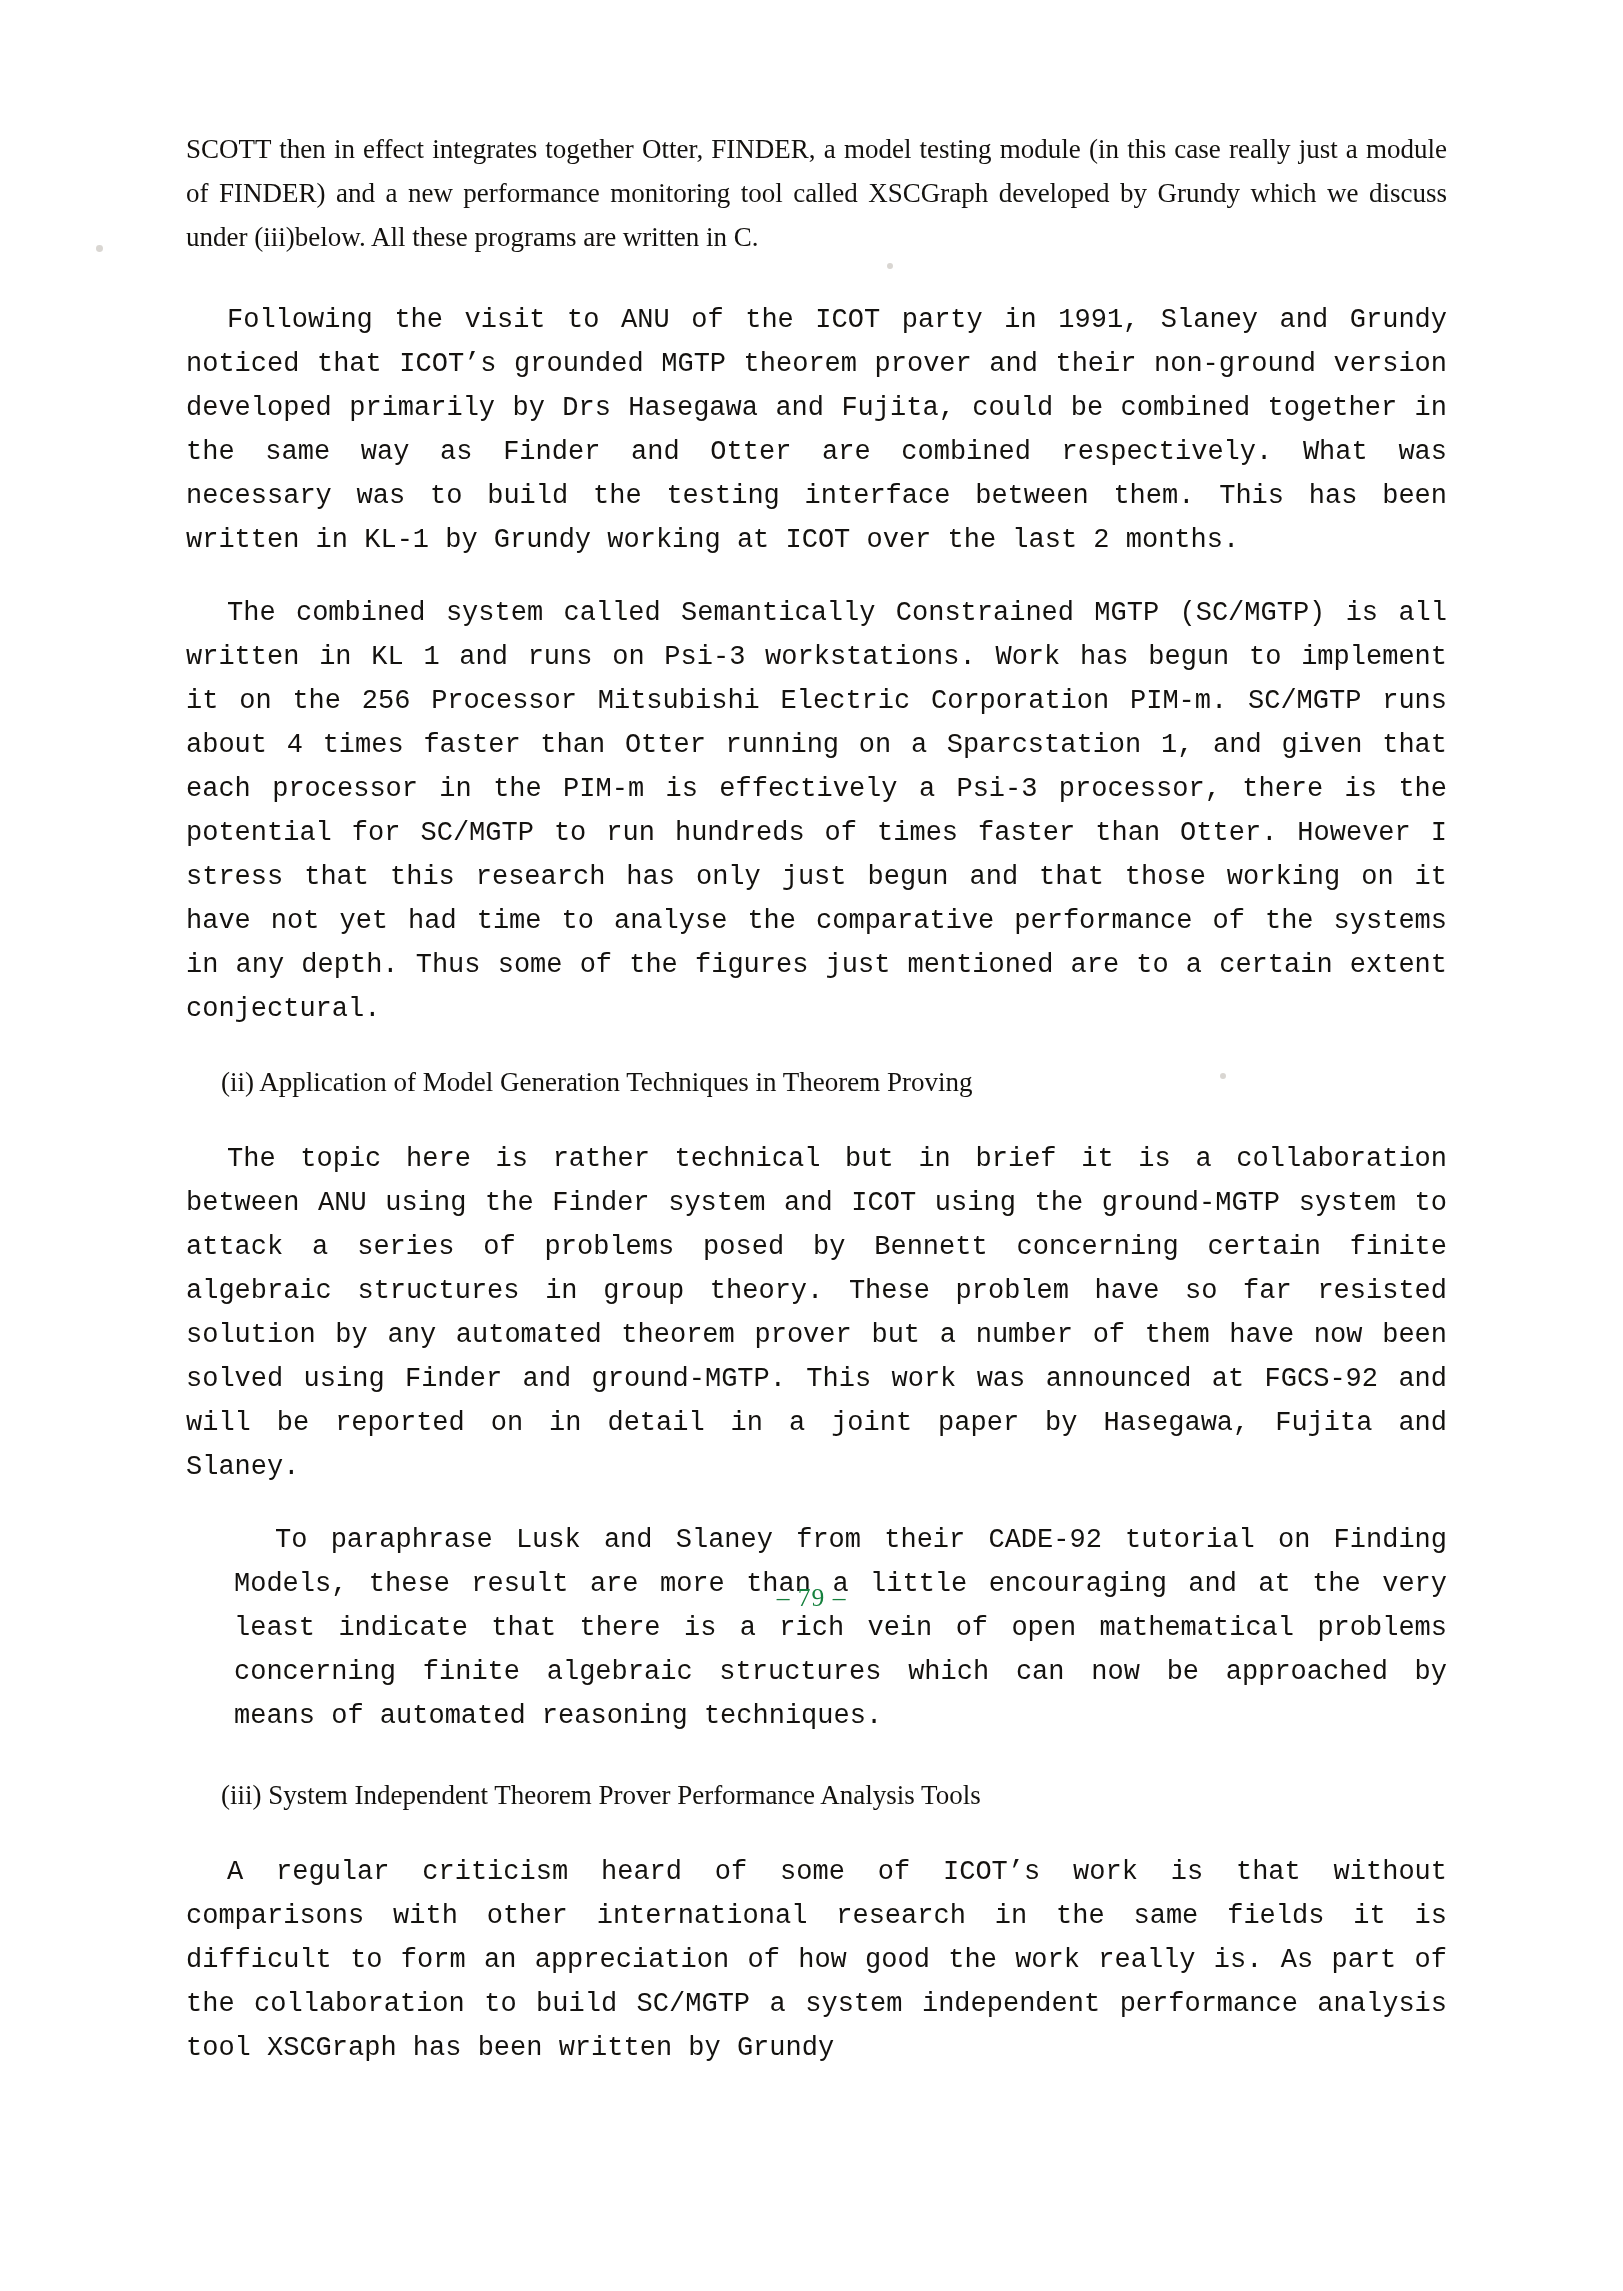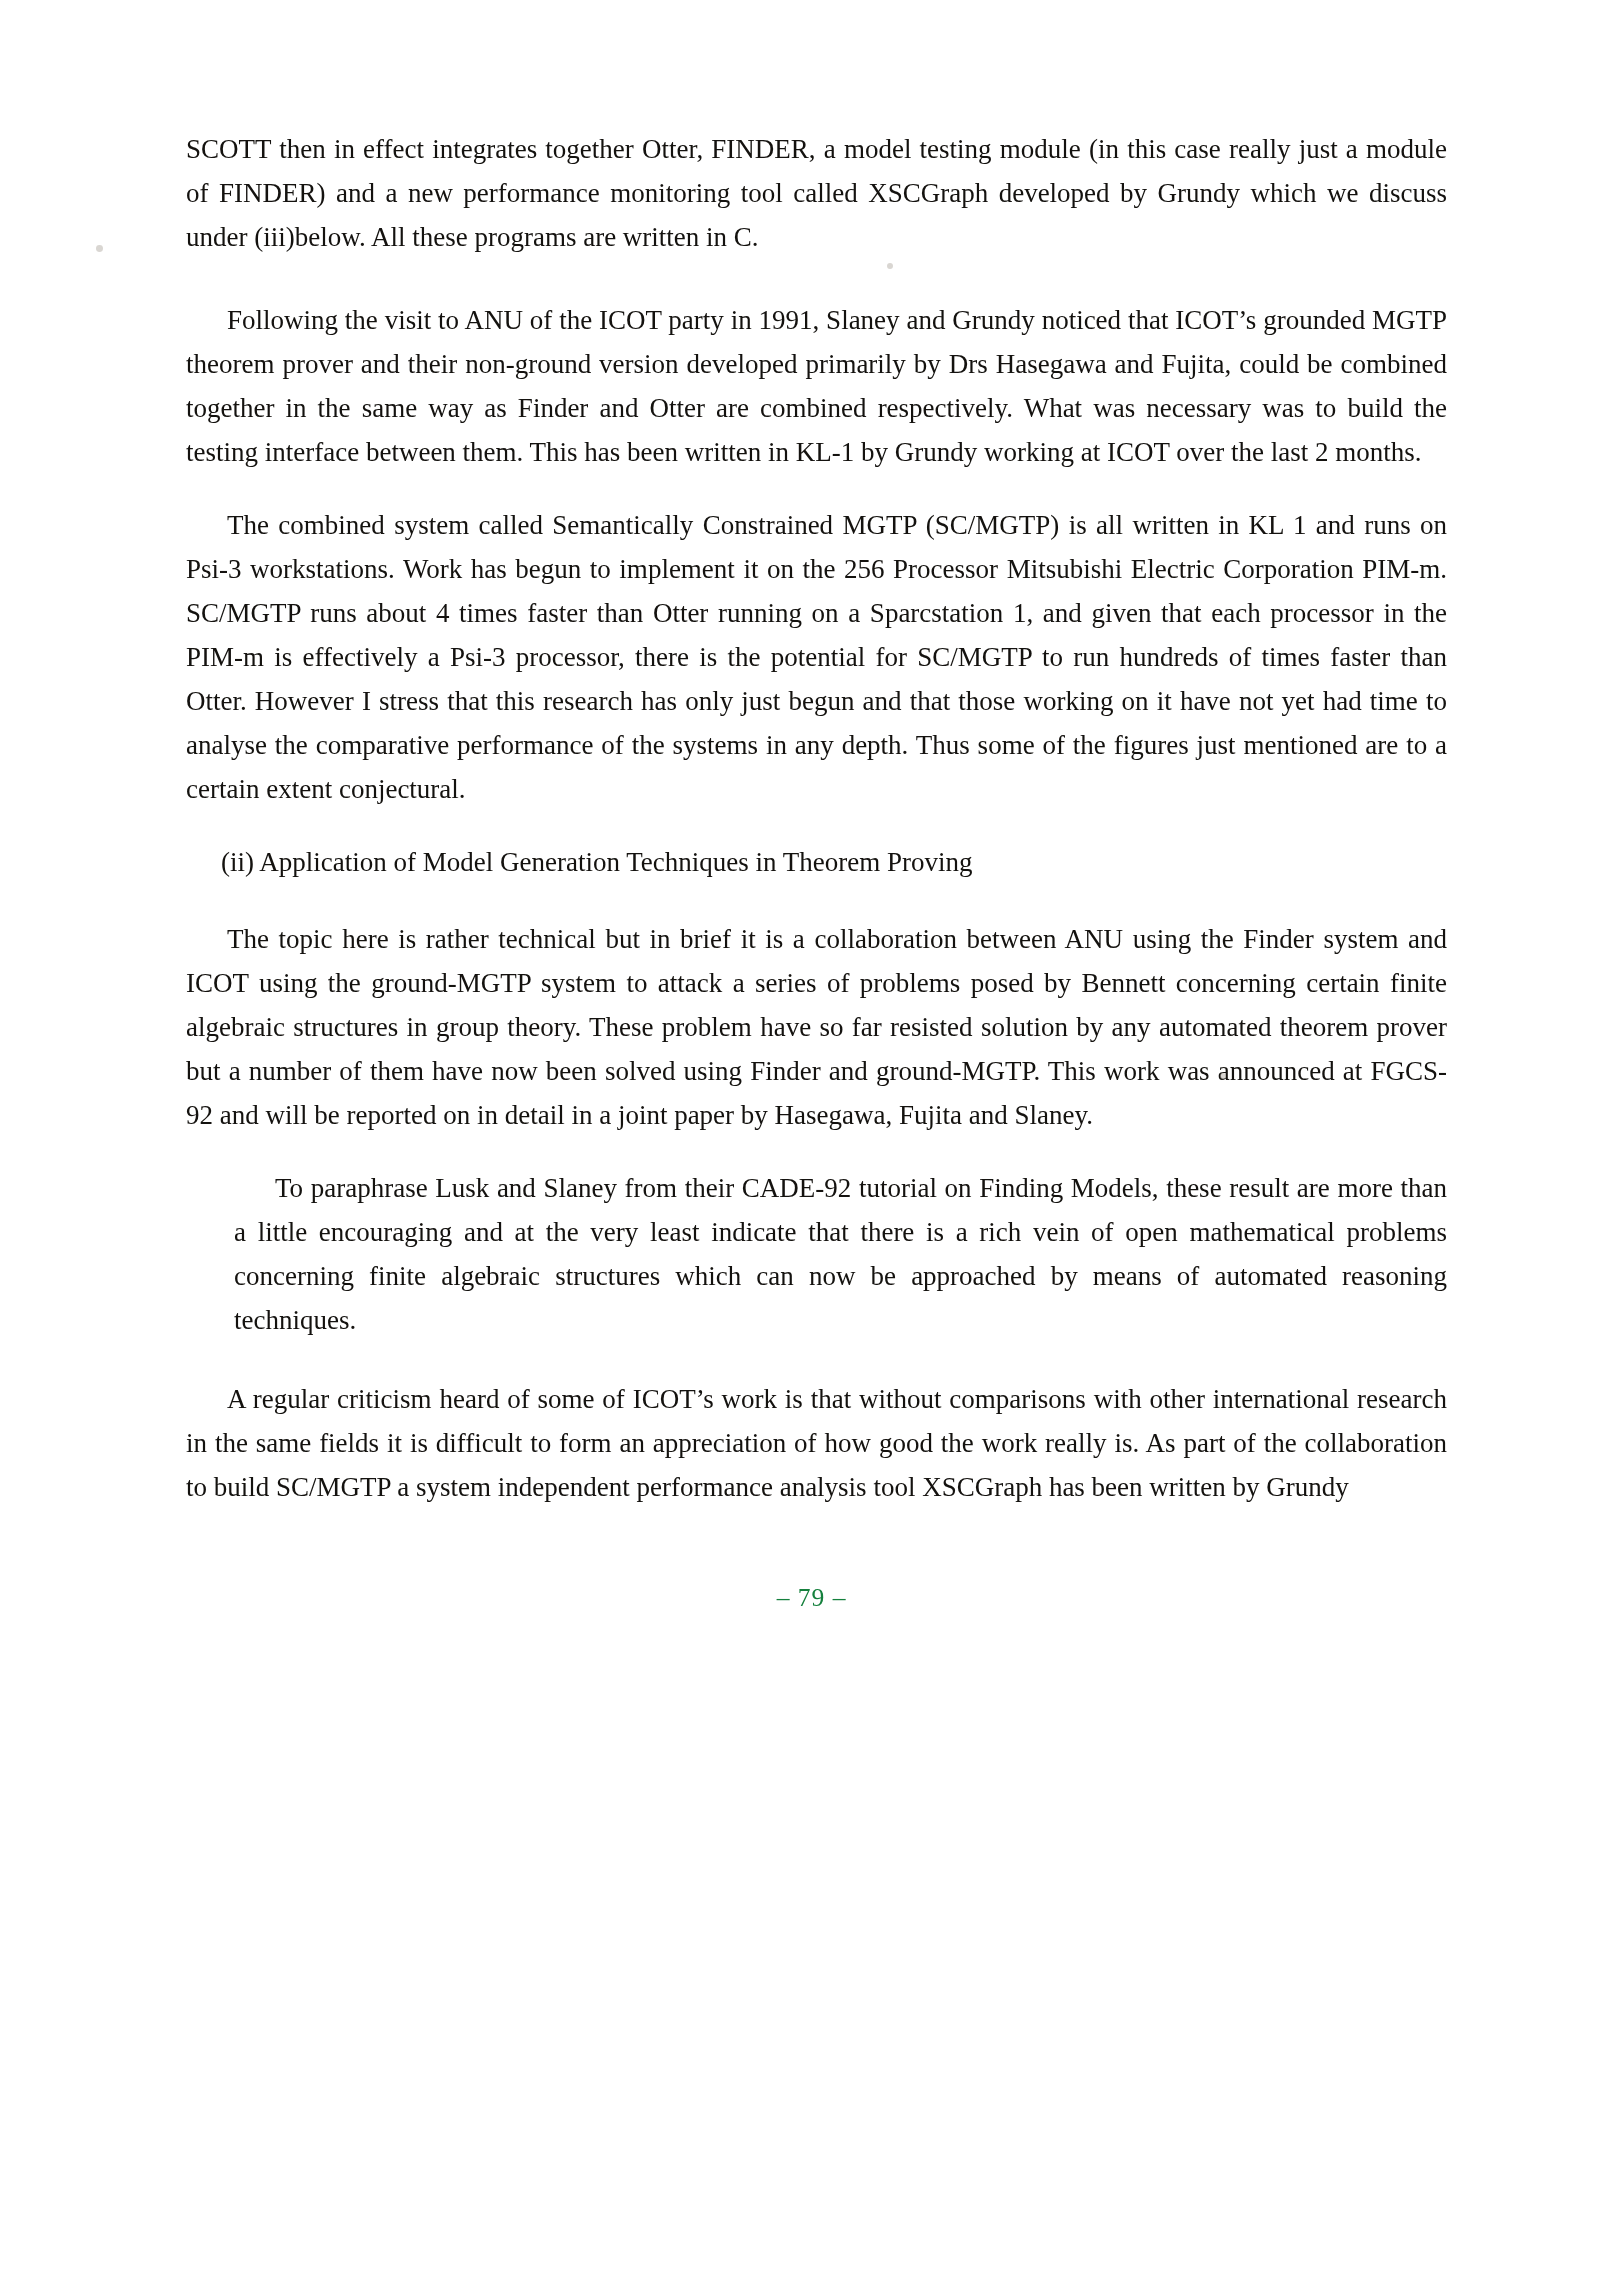--- a/index.html
+++ b/index.html
@@ -24,20 +24,21 @@
     font-size: 27px;
     line-height: 1.63;
     text-align: justify;
     color: #14120f;
   }
   p {
     margin: 0 0 29px 0;
   }
   p.indent {
     text-indent: 41px;
+    font-family: Liberation Mono, monospace;
   }
   p.heading-line {
     text-indent: 35px;
     text-align: left;
     margin-bottom: 33px;
   }
   p.tight {
     margin-bottom: 35px;
     margin-left: 48px;
   }
@@ -78,20 +79,21 @@
     <p class="indent">Following the visit to ANU of the ICOT party in 1991, Slaney and Grundy noticed that ICOT’s grounded MGTP theorem prover and their non-ground version developed primarily by Drs Hasegawa and Fujita, could be combined together in the same way as Finder and Otter are combined respectively. What was necessary was to build the testing interface between them. This has been written in KL-1 by Grundy working at ICOT over the last 2 months.</p>
 
     <p class="indent">The combined system called Semantically Constrained MGTP (SC/MGTP) is all written in KL 1 and runs on Psi-3 workstations. Work has begun to implement it on the 256 Processor Mitsubishi Electric Corporation PIM-m. SC/MGTP runs about 4 times faster than Otter running on a Sparcstation 1, and given that each processor in the PIM-m is effectively a Psi-3 processor, there is the potential for SC/MGTP to run hundreds of times faster than Otter. However I stress that this research has only just begun and that those working on it have not yet had time to analyse the comparative performance of the systems in any depth. Thus some of the figures just mentioned are to a certain extent conjectural.</p>
 
     <p class="heading-line">(ii) Application of Model Generation Techniques in Theorem Proving</p>
 
     <p class="indent">The topic here is rather technical but in brief it is a collaboration between ANU using the Finder system and ICOT using the ground-MGTP system to attack a series of problems posed by Bennett concerning certain finite algebraic structures in group theory. These problem have so far resisted solution by any automated theorem prover but a number of them have now been solved using Finder and ground-MGTP. This work was announced at FGCS-92 and will be reported on in detail in a joint paper by Hasegawa, Fujita and Slaney.</p>
 
     <p class="indent tight">To paraphrase Lusk and Slaney from their CADE-92 tutorial on Finding Models, these result are more than a little encouraging and at the very least indicate that there is a rich vein of open mathematical problems concerning finite algebraic structures which can now be approached by means of automated reasoning techniques.</p>
 
+    <p class="heading-line">(iii) System Independent Theorem Prover Performance Analysis Tools</p>
 
     <p class="indent">A regular criticism heard of some of ICOT’s work is that without comparisons with other international research in the same fields it is difficult to form an appreciation of how good the work really is. As part of the collaboration to build SC/MGTP a system independent performance analysis tool XSCGraph has been written by Grundy</p>
 
   </div>
 
   <div class="page-number">– 79 –</div>
 
 </div>
 
 

